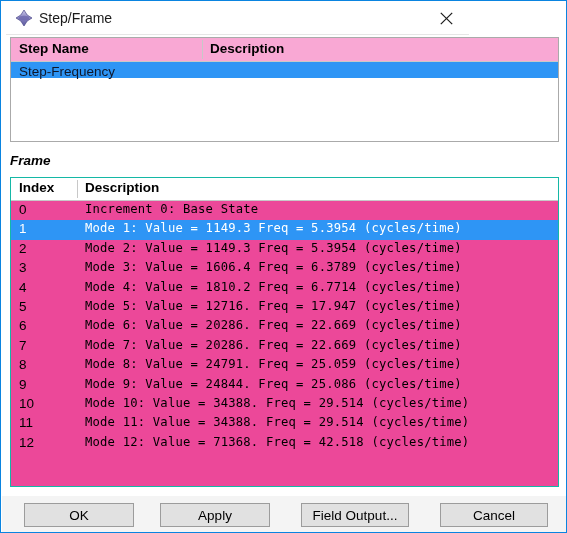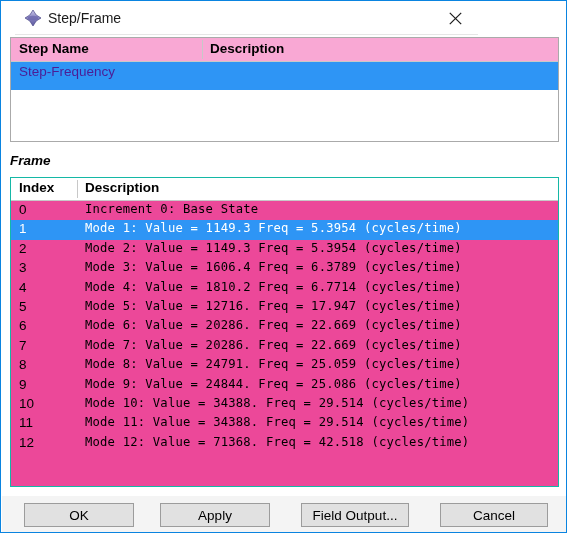--- a/index.html
+++ b/index.html
@@ -21,21 +21,21 @@
     height: 533px;
     box-sizing: border-box;
     border: 1px solid #0a84e0;
     background: #ffffff;
     overflow: hidden;
   }
 
   
   .titlebar {
     position: absolute;
-    left: 14px; top: 1px;
+    left: 5px; top: 1px;
     width: 454px;
     height: 32px;
     background: #ffffff;
     border-bottom: 1px solid #e6e6e6;
     padding-left: 9px;
   }
   .title-icon {
     position: absolute;
     left: 9px; top: 7px;
     width: 18px; height: 18px;
@@ -93,23 +93,23 @@
     white-space: nowrap;
   }
   .step-header .vsep {
     position: absolute;
     left: 191px; top: 2px;
     width: 1px; height: 19px;
     background: #c8c8c8;
   }
   .step-row {
     position: relative;
-    height: 28px;
+    height: 16px;
     background: #2e95f5;
-    color: #4c1d95;
+    color: #0f172a;
     font-size: 13.5px;
   }
   .step-row .name {
     position: absolute;
     left: 8px; top: 2px;
     white-space: nowrap;
   }
 
   
   .frame-label {

